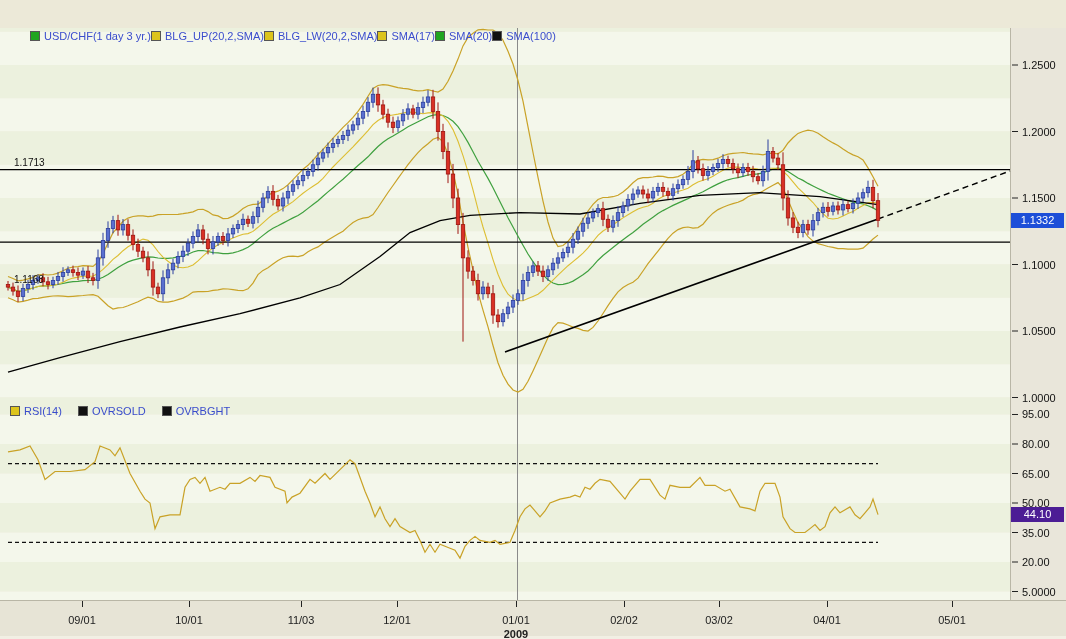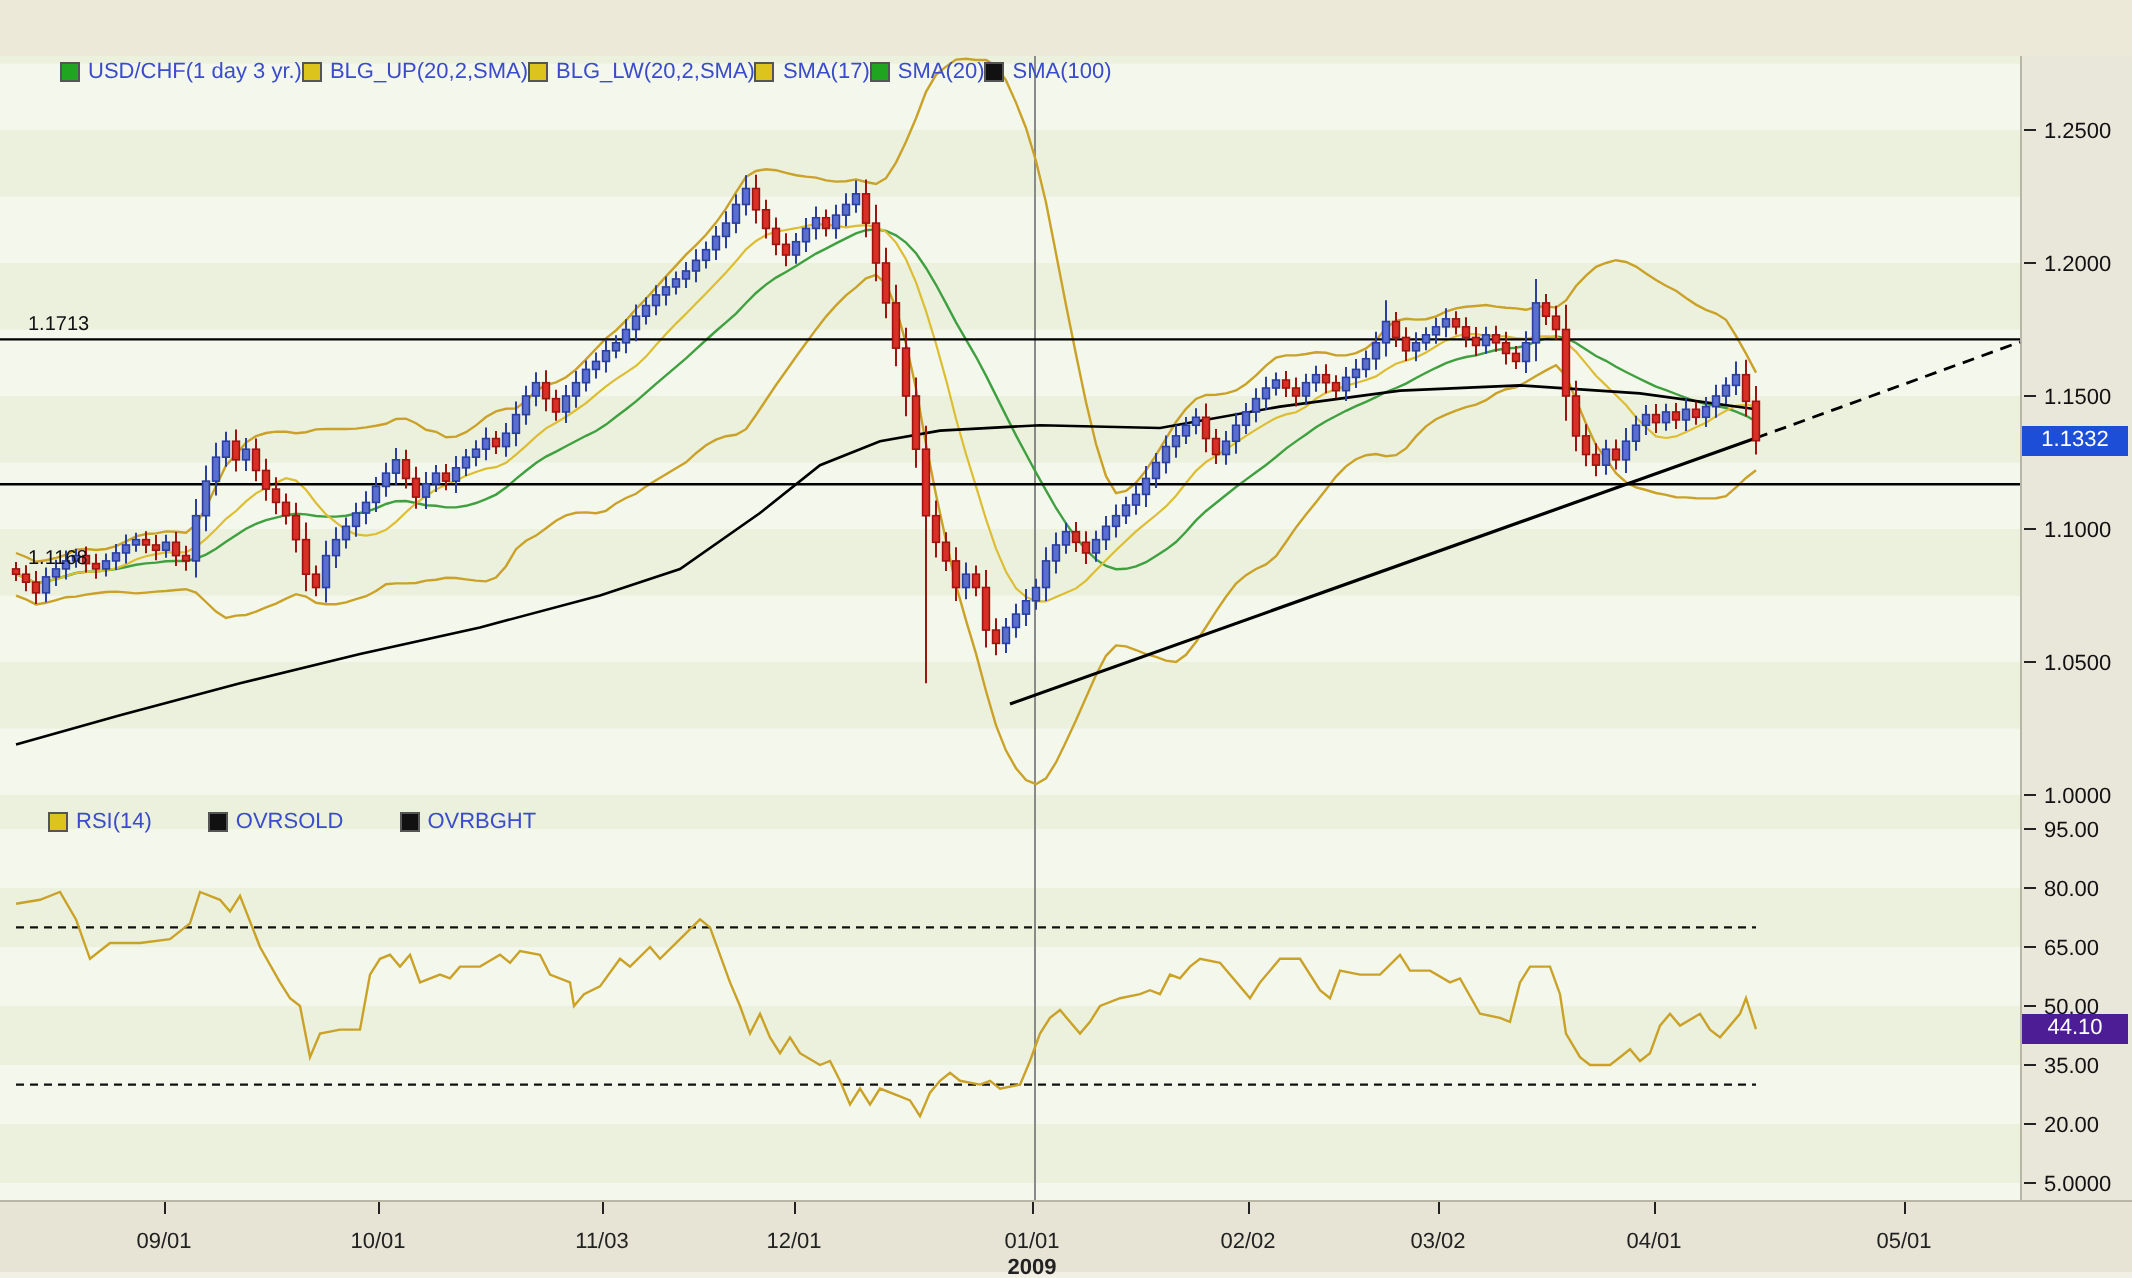--- a/index.html
+++ b/index.html
@@ -7,21 +7,21 @@
     position:relative;width:1066px;height:639px;
     background:#ece9d8;overflow:hidden;
     font-family:"Liberation Sans","DejaVu Sans",sans-serif;
   }
   svg{position:absolute;left:0;top:0;}
   .legend{
     position:absolute;display:flex;align-items:center;
     font-size:11px;color:#3a4ccc;white-space:nowrap;z-index:5;
   }
   .price-legend{left:30px;top:6px;margin-top:24px;}
-  .rsi-legend{left:24px;top:405px;gap:28px;}
+  .rsi-legend{left:10px;top:405px;gap:16px;}
   .legend-item{display:flex;align-items:center;gap:4px;cursor:default;}
   .swatch{width:8px;height:8px;border:1px solid #555;display:inline-block;}
   .overlay-label{
     position:absolute;font-size:10px;color:#111;z-index:4;letter-spacing:0;
   }
   .badge{
     position:absolute;left:1011px;width:53px;height:15px;z-index:6;
     color:#fff;font-size:11px;text-align:center;line-height:15px;
   }
   .year-label{

